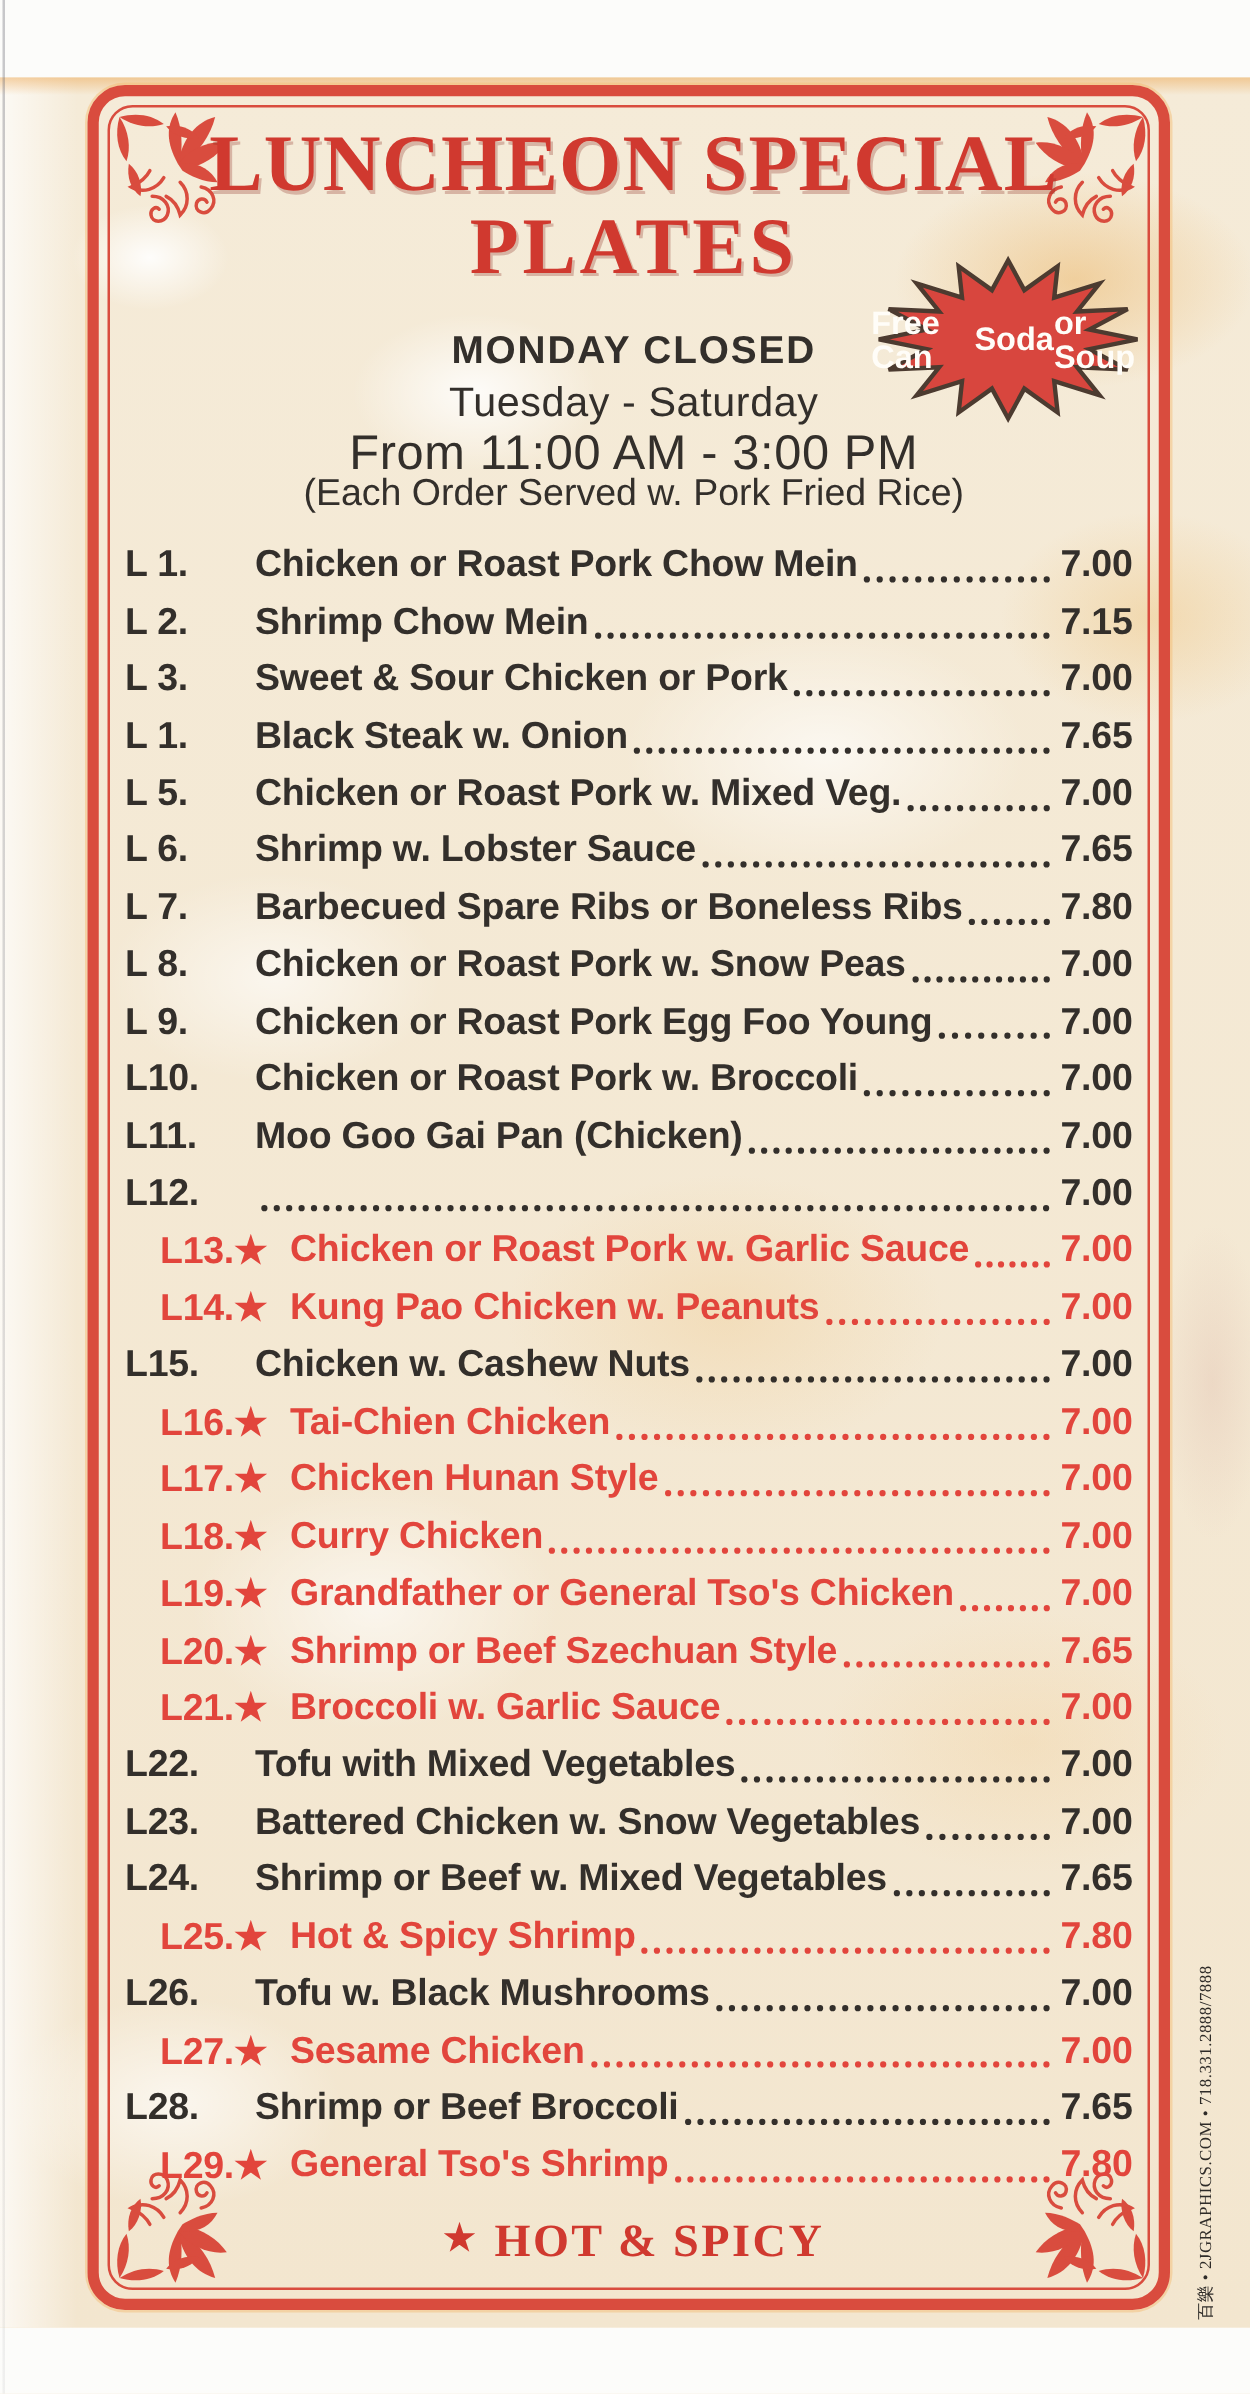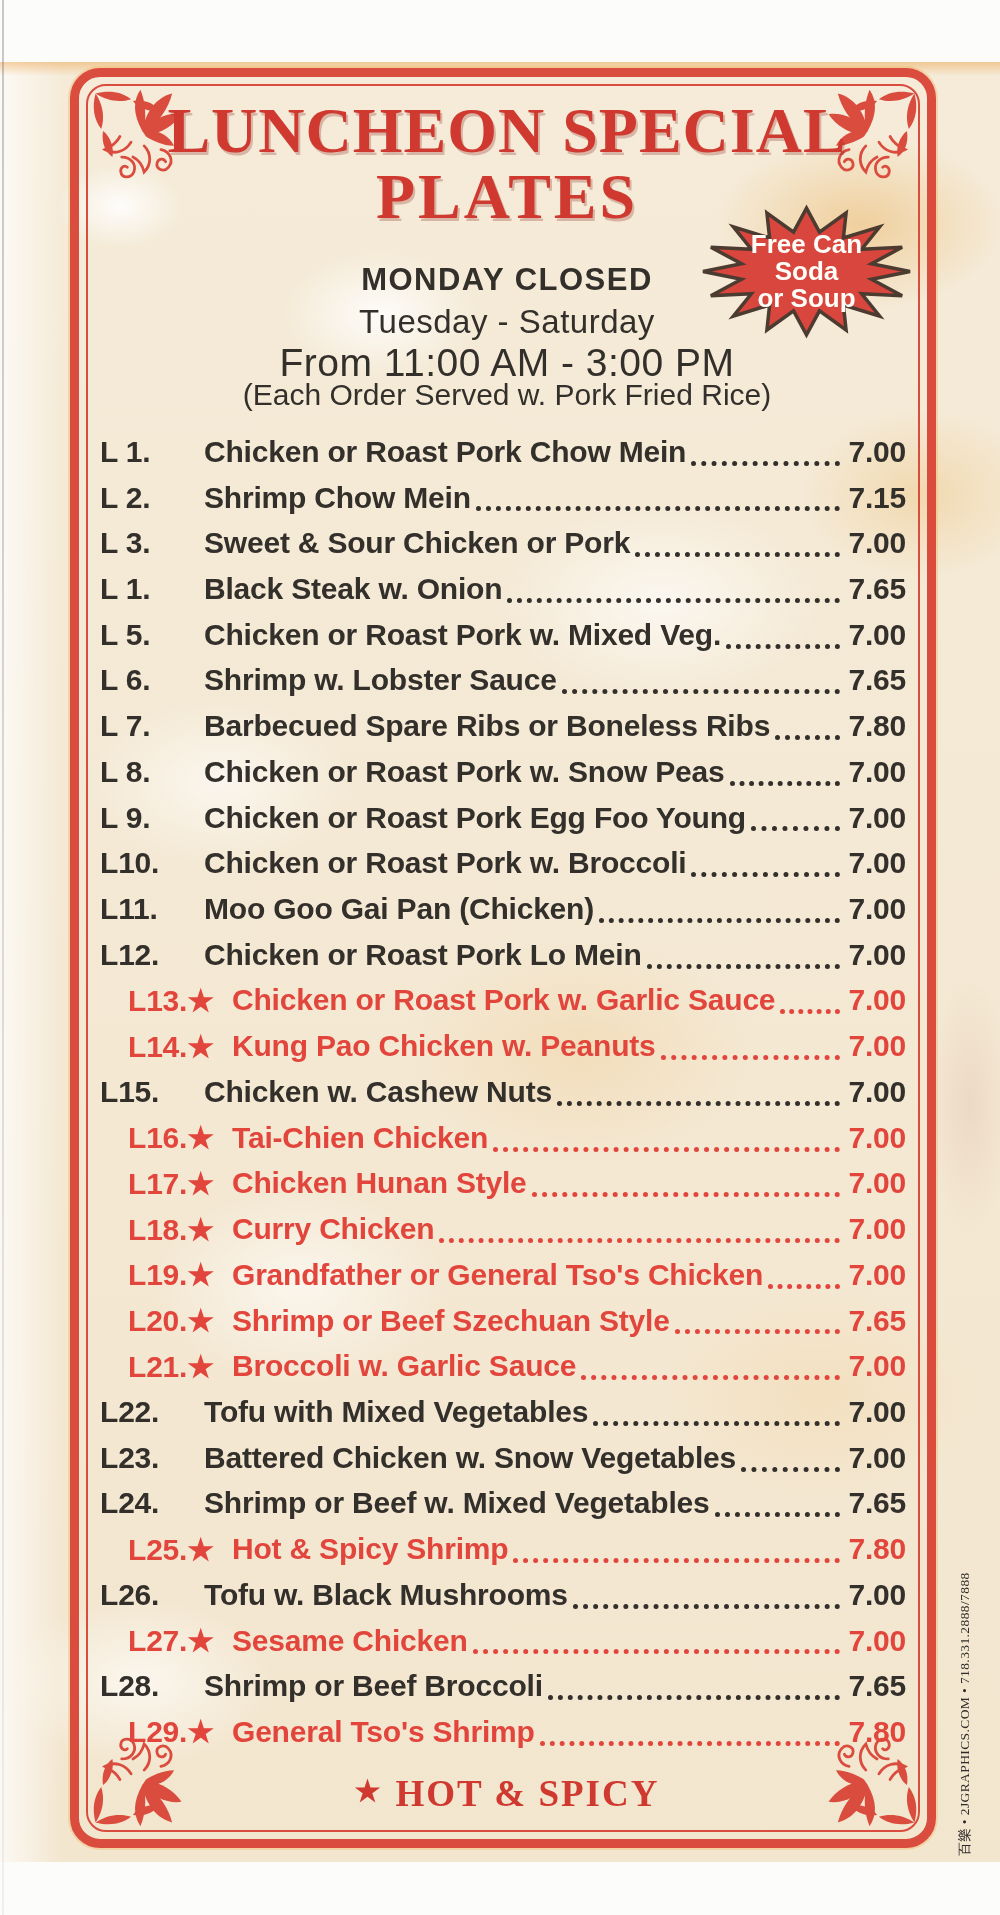--- a/index.html
+++ b/index.html
@@ -51,21 +51,21 @@
   .title1{top:98px;font-size:64px;}
   .title2{top:164px;font-size:64px;letter-spacing:3px;}
   .closed{top:262px;font-size:31px;font-weight:700;letter-spacing:1.5px;color:var(--black-text,#332f2b);}
   .days{top:303px;font-size:33px;color:var(--black-text,#332f2b);letter-spacing:0.5px;}
   .hours{top:341px;font-size:39px;color:var(--black-text,#332f2b);letter-spacing:0.5px;}
   .snote{top:378px;font-size:30px;color:var(--black-text,#332f2b);}
   
   .badge{position:absolute;left:697px;top:202px;width:219px;height:139px;}
   .badge svg{position:absolute;left:0;top:0;width:100%;height:100%;}
   .badge-text{position:absolute;left:0;top:0;width:100%;height:100%;
-    display:flex;flex-direction:column;align-items:center;justify-content:center;
+    display:flex;flex-direction:row;align-items:center;justify-content:center;
     font-size:26px;line-height:27px;font-weight:700;color:var(--badge-text,#fffdf8);}
   
   .menu{position:absolute;left:100px;top:429px;width:806px;}
   .row{height:45.72px;display:flex;align-items:center;white-space:pre;
     font-size:30px;font-weight:700;letter-spacing:-0.2px;color:var(--black-text,#332f2b);}
   .row.hot{color:var(--red-text,#e2453c);margin-left:28px;}
   .pfx{flex:none;width:104px;}
   .nm{flex:none;}
   .leader{flex:1 1 0;min-width:0;height:0;align-self:flex-end;
     border-bottom:5px dotted currentColor;margin:0 8px 9px 5px;}
@@ -148,21 +148,21 @@
     <div class="row"><span class="pfx">L 2.</span><span class="nm">Shrimp Chow Mein</span><span class="leader"></span><span class="price">7.15</span></div>
     <div class="row"><span class="pfx">L 3.</span><span class="nm">Sweet &amp; Sour Chicken or Pork</span><span class="leader"></span><span class="price">7.00</span></div>
     <div class="row"><span class="pfx">L 1.</span><span class="nm">Black Steak w. Onion</span><span class="leader"></span><span class="price">7.65</span></div>
     <div class="row"><span class="pfx">L 5.</span><span class="nm">Chicken or Roast Pork w. Mixed Veg.</span><span class="leader"></span><span class="price">7.00</span></div>
     <div class="row"><span class="pfx">L 6.</span><span class="nm">Shrimp w. Lobster Sauce</span><span class="leader"></span><span class="price">7.65</span></div>
     <div class="row"><span class="pfx">L 7.</span><span class="nm">Barbecued Spare Ribs or Boneless Ribs</span><span class="leader"></span><span class="price">7.80</span></div>
     <div class="row"><span class="pfx">L 8.</span><span class="nm">Chicken or Roast Pork w. Snow Peas</span><span class="leader"></span><span class="price">7.00</span></div>
     <div class="row"><span class="pfx">L 9.</span><span class="nm">Chicken or Roast Pork Egg Foo Young</span><span class="leader"></span><span class="price">7.00</span></div>
     <div class="row"><span class="pfx">L10.</span><span class="nm">Chicken or Roast Pork w. Broccoli</span><span class="leader"></span><span class="price">7.00</span></div>
     <div class="row"><span class="pfx">L11.</span><span class="nm">Moo Goo Gai Pan (Chicken)</span><span class="leader"></span><span class="price">7.00</span></div>
-    <div class="row"><span class="pfx">L12.</span><span class="nm">Chicken or Roast Pork Lo Mein</span><span class="leader"></span><span class="price">7.00</span></div>
+    <div class="row"><span class="pfx">L12.</span><span class="leader"></span><span class="price">7.00</span></div>
     <div class="row hot"><span class="pfx">L13.★</span><span class="nm">Chicken or Roast Pork w. Garlic Sauce</span><span class="leader"></span><span class="price">7.00</span></div>
     <div class="row hot"><span class="pfx">L14.★</span><span class="nm">Kung Pao Chicken w. Peanuts</span><span class="leader"></span><span class="price">7.00</span></div>
     <div class="row"><span class="pfx">L15.</span><span class="nm">Chicken w. Cashew Nuts</span><span class="leader"></span><span class="price">7.00</span></div>
     <div class="row hot"><span class="pfx">L16.★</span><span class="nm">Tai-Chien Chicken</span><span class="leader"></span><span class="price">7.00</span></div>
     <div class="row hot"><span class="pfx">L17.★</span><span class="nm">Chicken Hunan Style</span><span class="leader"></span><span class="price">7.00</span></div>
     <div class="row hot"><span class="pfx">L18.★</span><span class="nm">Curry Chicken</span><span class="leader"></span><span class="price">7.00</span></div>
     <div class="row hot"><span class="pfx">L19.★</span><span class="nm">Grandfather or General Tso's Chicken</span><span class="leader"></span><span class="price">7.00</span></div>
     <div class="row hot"><span class="pfx">L20.★</span><span class="nm">Shrimp or Beef Szechuan Style</span><span class="leader"></span><span class="price">7.65</span></div>
     <div class="row hot"><span class="pfx">L21.★</span><span class="nm">Broccoli w. Garlic Sauce</span><span class="leader"></span><span class="price">7.00</span></div>
     <div class="row"><span class="pfx">L22.</span><span class="nm">Tofu with Mixed Vegetables</span><span class="leader"></span><span class="price">7.00</span></div>

